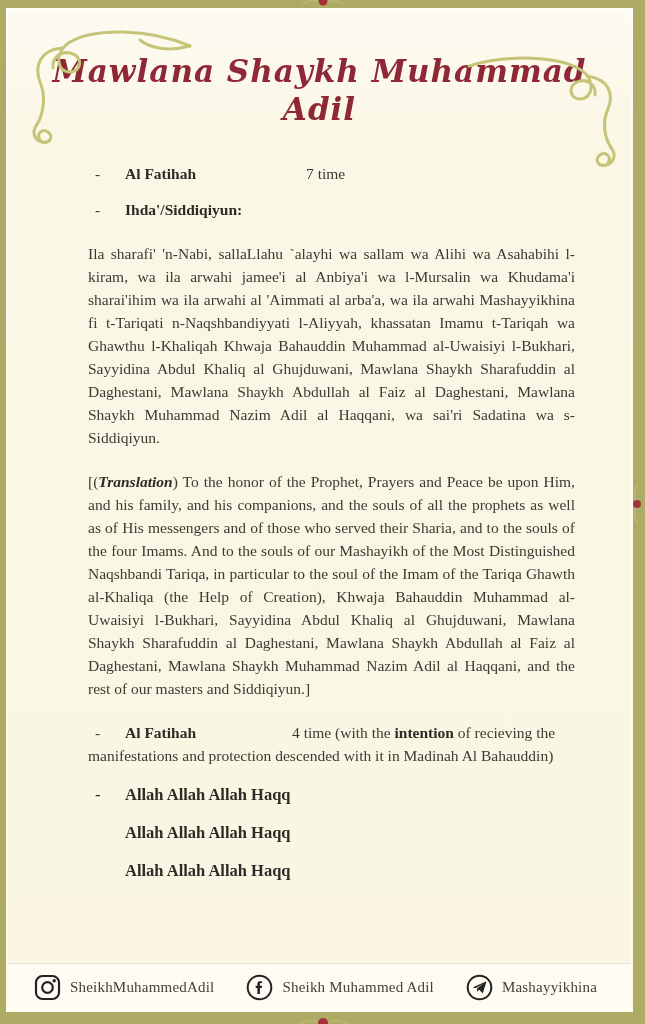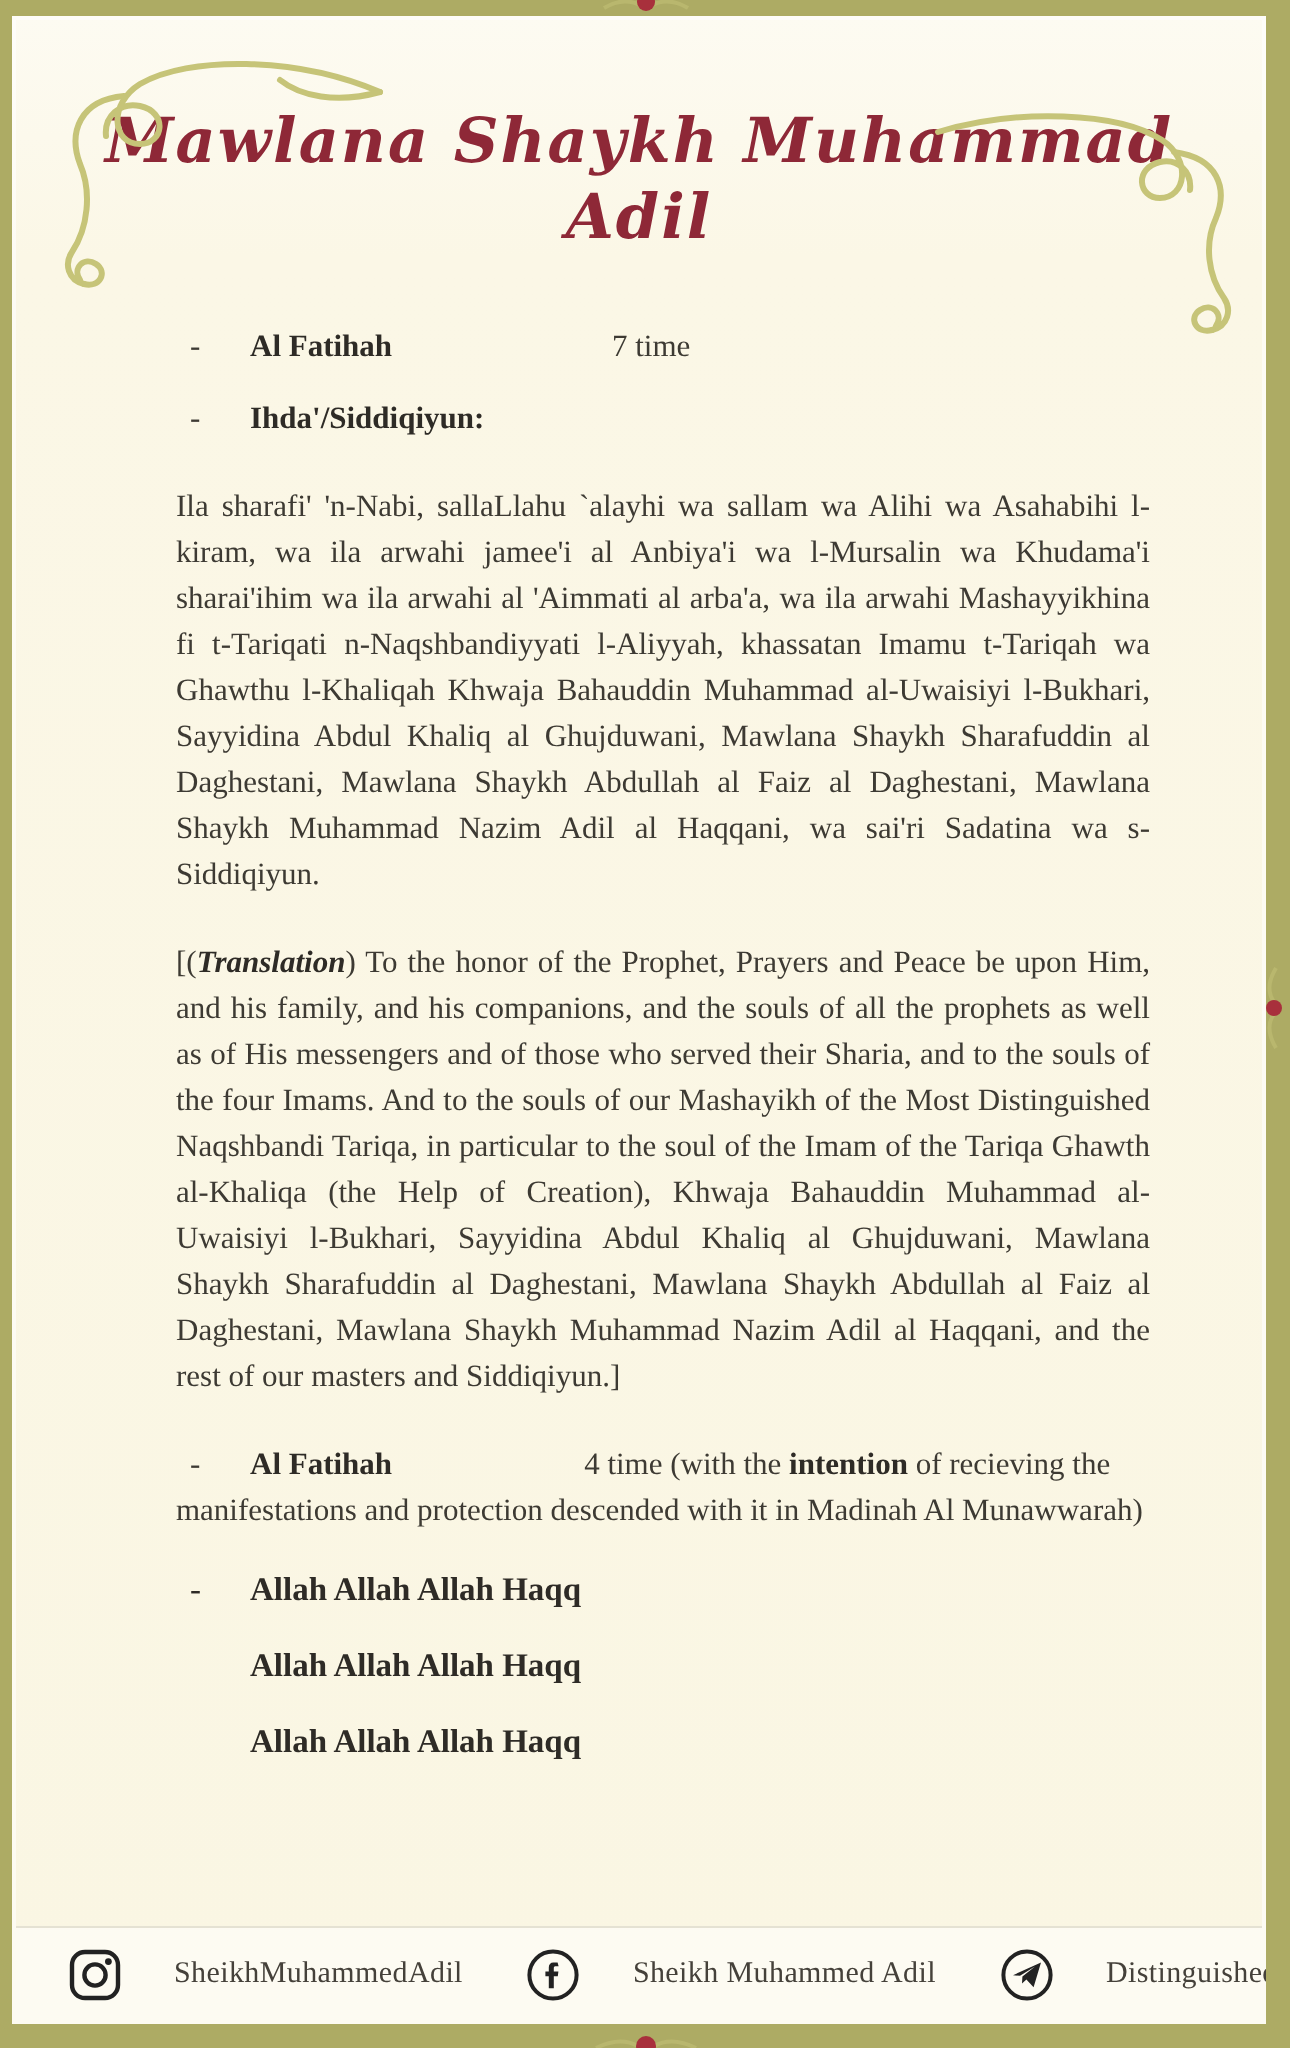--- a/index.html
+++ b/index.html
@@ -73,21 +73,21 @@
     position:absolute;left:2px;right:2px;bottom:2px;
     height:46px;
     background:rgba(255,255,255,.55);
     border-top:1px solid rgba(120,118,70,.18);
     display:flex;align-items:center;
     padding:0 26px;
     gap:32px;
     color:#45413a;
     font-size:15px;
   }
-  .social{display:flex;align-items:center;gap:26px;}
+  .social{display:flex;align-items:center;gap:9px;}
   .social svg{display:block;}
   .handle{white-space:nowrap;letter-spacing:.2px;}
 </style>
 </head>
 <body>
 
 <div class="outer">
 
   <svg class="orn-top" width="46" height="16" viewBox="0 0 46 16">
     <path d="M2 10 Q12 4 21 9 M44 10 Q34 4 25 9" stroke="#b9b76e" stroke-width="2" fill="none"></path>
@@ -137,21 +137,21 @@
 
       <div class="listrow row-ihda">
         <span class="bullet">-</span>
         <span class="blabel">Ihda'/Siddiqiyun:</span>
       </div>
 
       <p class="para">Ila sharafi' 'n-Nabi, sallaLlahu `alayhi wa sallam wa Alihi wa Asahabihi l-kiram, wa ila arwahi jamee'i al Anbiya'i wa l-Mursalin wa Khudama'i sharai'ihim wa ila arwahi al 'Aimmati al arba'a, wa ila arwahi Mashayyikhina fi t-Tariqati n-Naqshbandiyyati l-Aliyyah, khassatan Imamu t-Tariqah wa Ghawthu l-Khaliqah Khwaja Bahauddin Muhammad al-Uwaisiyi l-Bukhari, Sayyidina Abdul Khaliq al Ghujduwani, Mawlana Shaykh Sharafuddin al Daghestani, Mawlana Shaykh Abdullah al Faiz al Daghestani, Mawlana Shaykh Muhammad Nazim Adil al Haqqani, wa sai'ri Sadatina wa s-Siddiqiyun.</p>
 
       <p class="para"><span class="t-open">[(</span><span class="t-label">Translation</span><span>) To the honor of the Prophet, Prayers and Peace be upon Him, and his family, and his companions, and the souls of all the prophets as well as of His messengers and of those who served their Sharia, and to the souls of the four Imams. And to the souls of our Mashayikh of the Most Distinguished Naqshbandi Tariqa, in particular to the soul of the Imam of the Tariqa Ghawth al-Khaliqa (the Help of Creation), Khwaja Bahauddin Muhammad al-Uwaisiyi l-Bukhari, Sayyidina Abdul Khaliq al Ghujduwani, Mawlana Shaykh Sharafuddin al Daghestani, Mawlana Shaykh Abdullah al Faiz al Daghestani, Mawlana Shaykh Muhammad Nazim Adil al Haqqani, and the rest of our masters and Siddiqiyun.]</span></p>
 
-      <p class="fat2"><span class="bullet2">-</span><span class="lab2">Al Fatihah</span><span class="gap2"></span><span>4 time (with the </span><span class="bold-mid">intention</span><span> of recieving the manifestations and protection descended with it in Madinah Al Munawwarah)</span></p>
+      <p class="fat2"><span class="bullet2">-</span><span class="lab2">Al Fatihah</span><span class="gap2"></span><span>4 time (with the </span><span class="bold-mid">intention</span><span> of recieving the manifestations and protection descended with it in Madinah Al Bahauddin)</span></p>
 
       <div class="dhikr">
         <div class="dhikr-line">
           <span class="bullet">-</span>
           <span>Allah Allah Allah Haqq</span>
         </div>
         <div class="dhikr-line">
           <span class="bullet"></span>
           <span>Allah Allah Allah Haqq</span>
         </div>
@@ -180,19 +180,19 @@
           <path d="M15.8 7.2 h-2.1 c-1.5 0-2.3 1-2.3 2.5 v2 h-1.7 v2.4 h1.7 v6 h2.5 v-6 h2 l.3-2.4 h-2.3 v-1.6 c0-.7.3-1 1-1 h1.4 z" fill="#222"></path>
         </svg>
         <span class="handle">Sheikh Muhammed Adil</span>
       </div>
 
       <div class="social">
         <svg width="27" height="27" viewBox="0 0 27 27">
           <circle cx="13.5" cy="13.5" r="11.8" fill="none" stroke="#222" stroke-width="2"></circle>
           <path d="M6.5 13.6 L20.5 7.2 L16.8 19.6 L13.2 15.7 L11 17.8 L11.2 14.3 L17.5 9.3 L10 13.9 Z" fill="#222"></path>
         </svg>
-        <span class="handle">Distinguished</span>
+        <span class="handle">Mashayyikhina</span>
       </div>
 
     </div>
 
   </div>
 </div>
 
 </body></html>

